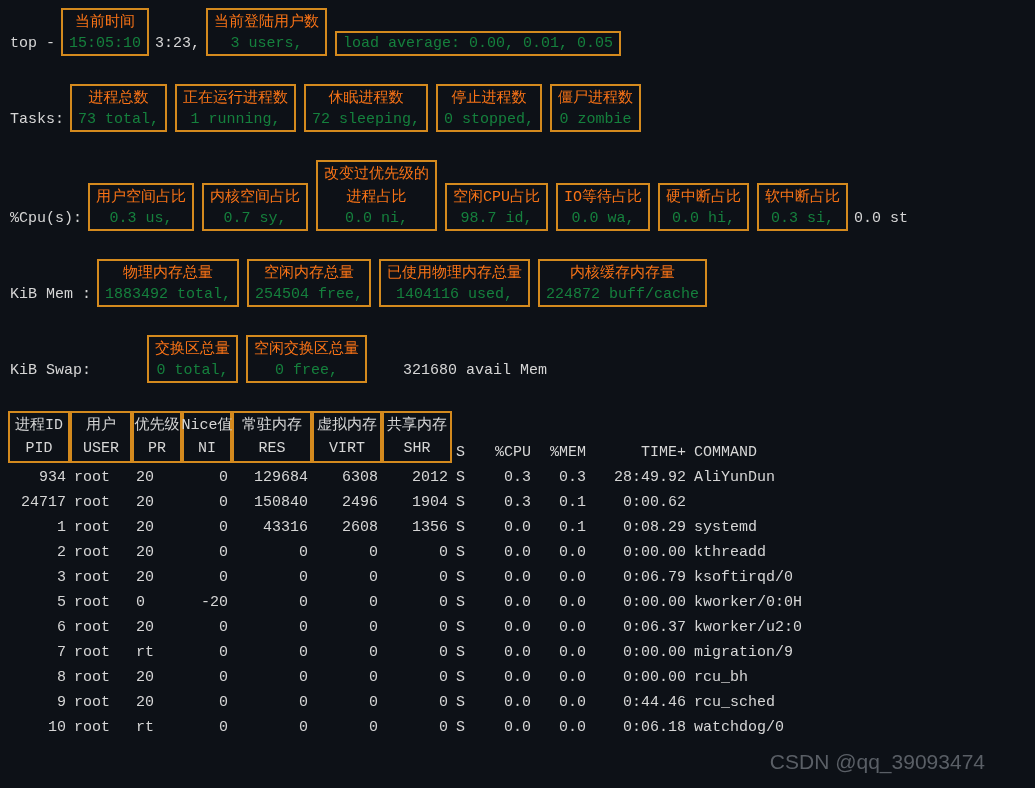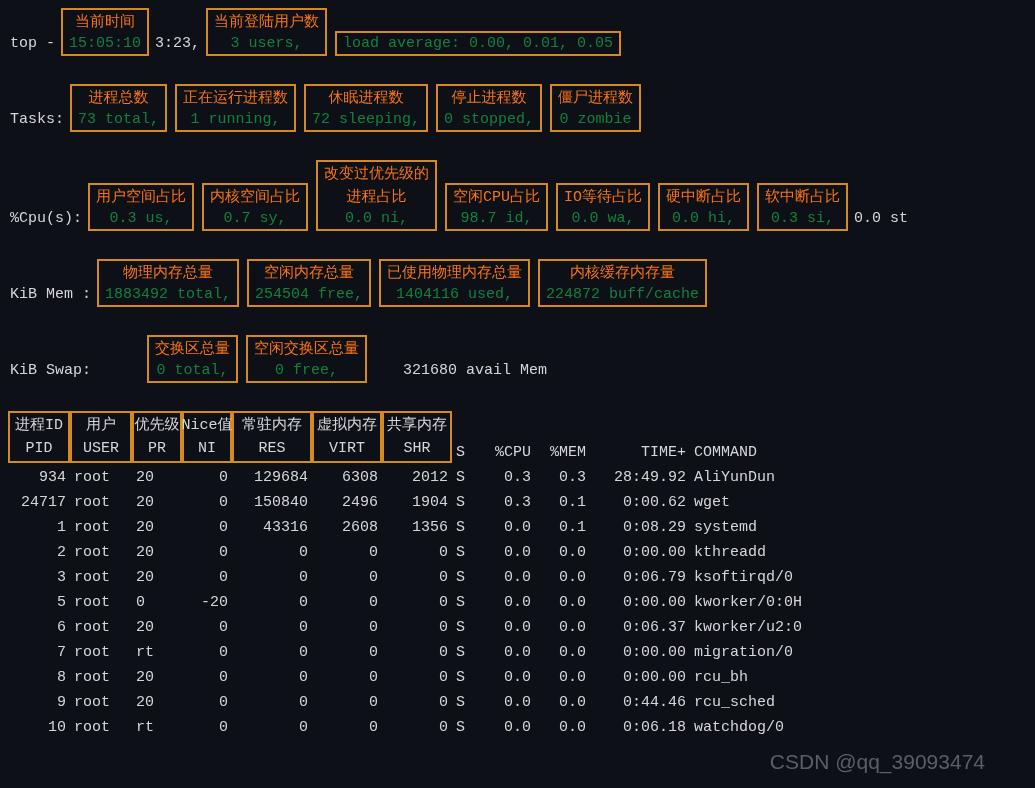--- a/index.html
+++ b/index.html
@@ -238,21 +238,20 @@
         <div class="cell l">root</div>
         <div class="cell l">20</div>
         <div class="cell">0</div>
         <div class="cell">150840</div>
         <div class="cell">2496</div>
         <div class="cell">1904</div>
         <div class="cell l">S</div>
         <div class="cell">0.3</div>
         <div class="cell">0.1</div>
         <div class="cell">0:00.62</div>
-        <div class="cell l">wget</div>
       </div>
       <div class="trow">
         <div class="cell">1</div>
         <div class="cell l">root</div>
         <div class="cell l">20</div>
         <div class="cell">0</div>
         <div class="cell">43316</div>
         <div class="cell">2608</div>
         <div class="cell">1356</div>
         <div class="cell l">S</div>
@@ -322,21 +321,21 @@
         <div class="cell l">root</div>
         <div class="cell l">rt</div>
         <div class="cell">0</div>
         <div class="cell">0</div>
         <div class="cell">0</div>
         <div class="cell">0</div>
         <div class="cell l">S</div>
         <div class="cell">0.0</div>
         <div class="cell">0.0</div>
         <div class="cell">0:00.00</div>
-        <div class="cell l">migration/0</div>
+        <div class="cell l">migration/9</div>
       </div>
       <div class="trow">
         <div class="cell">8</div>
         <div class="cell l">root</div>
         <div class="cell l">20</div>
         <div class="cell">0</div>
         <div class="cell">0</div>
         <div class="cell">0</div>
         <div class="cell">0</div>
         <div class="cell l">S</div>

